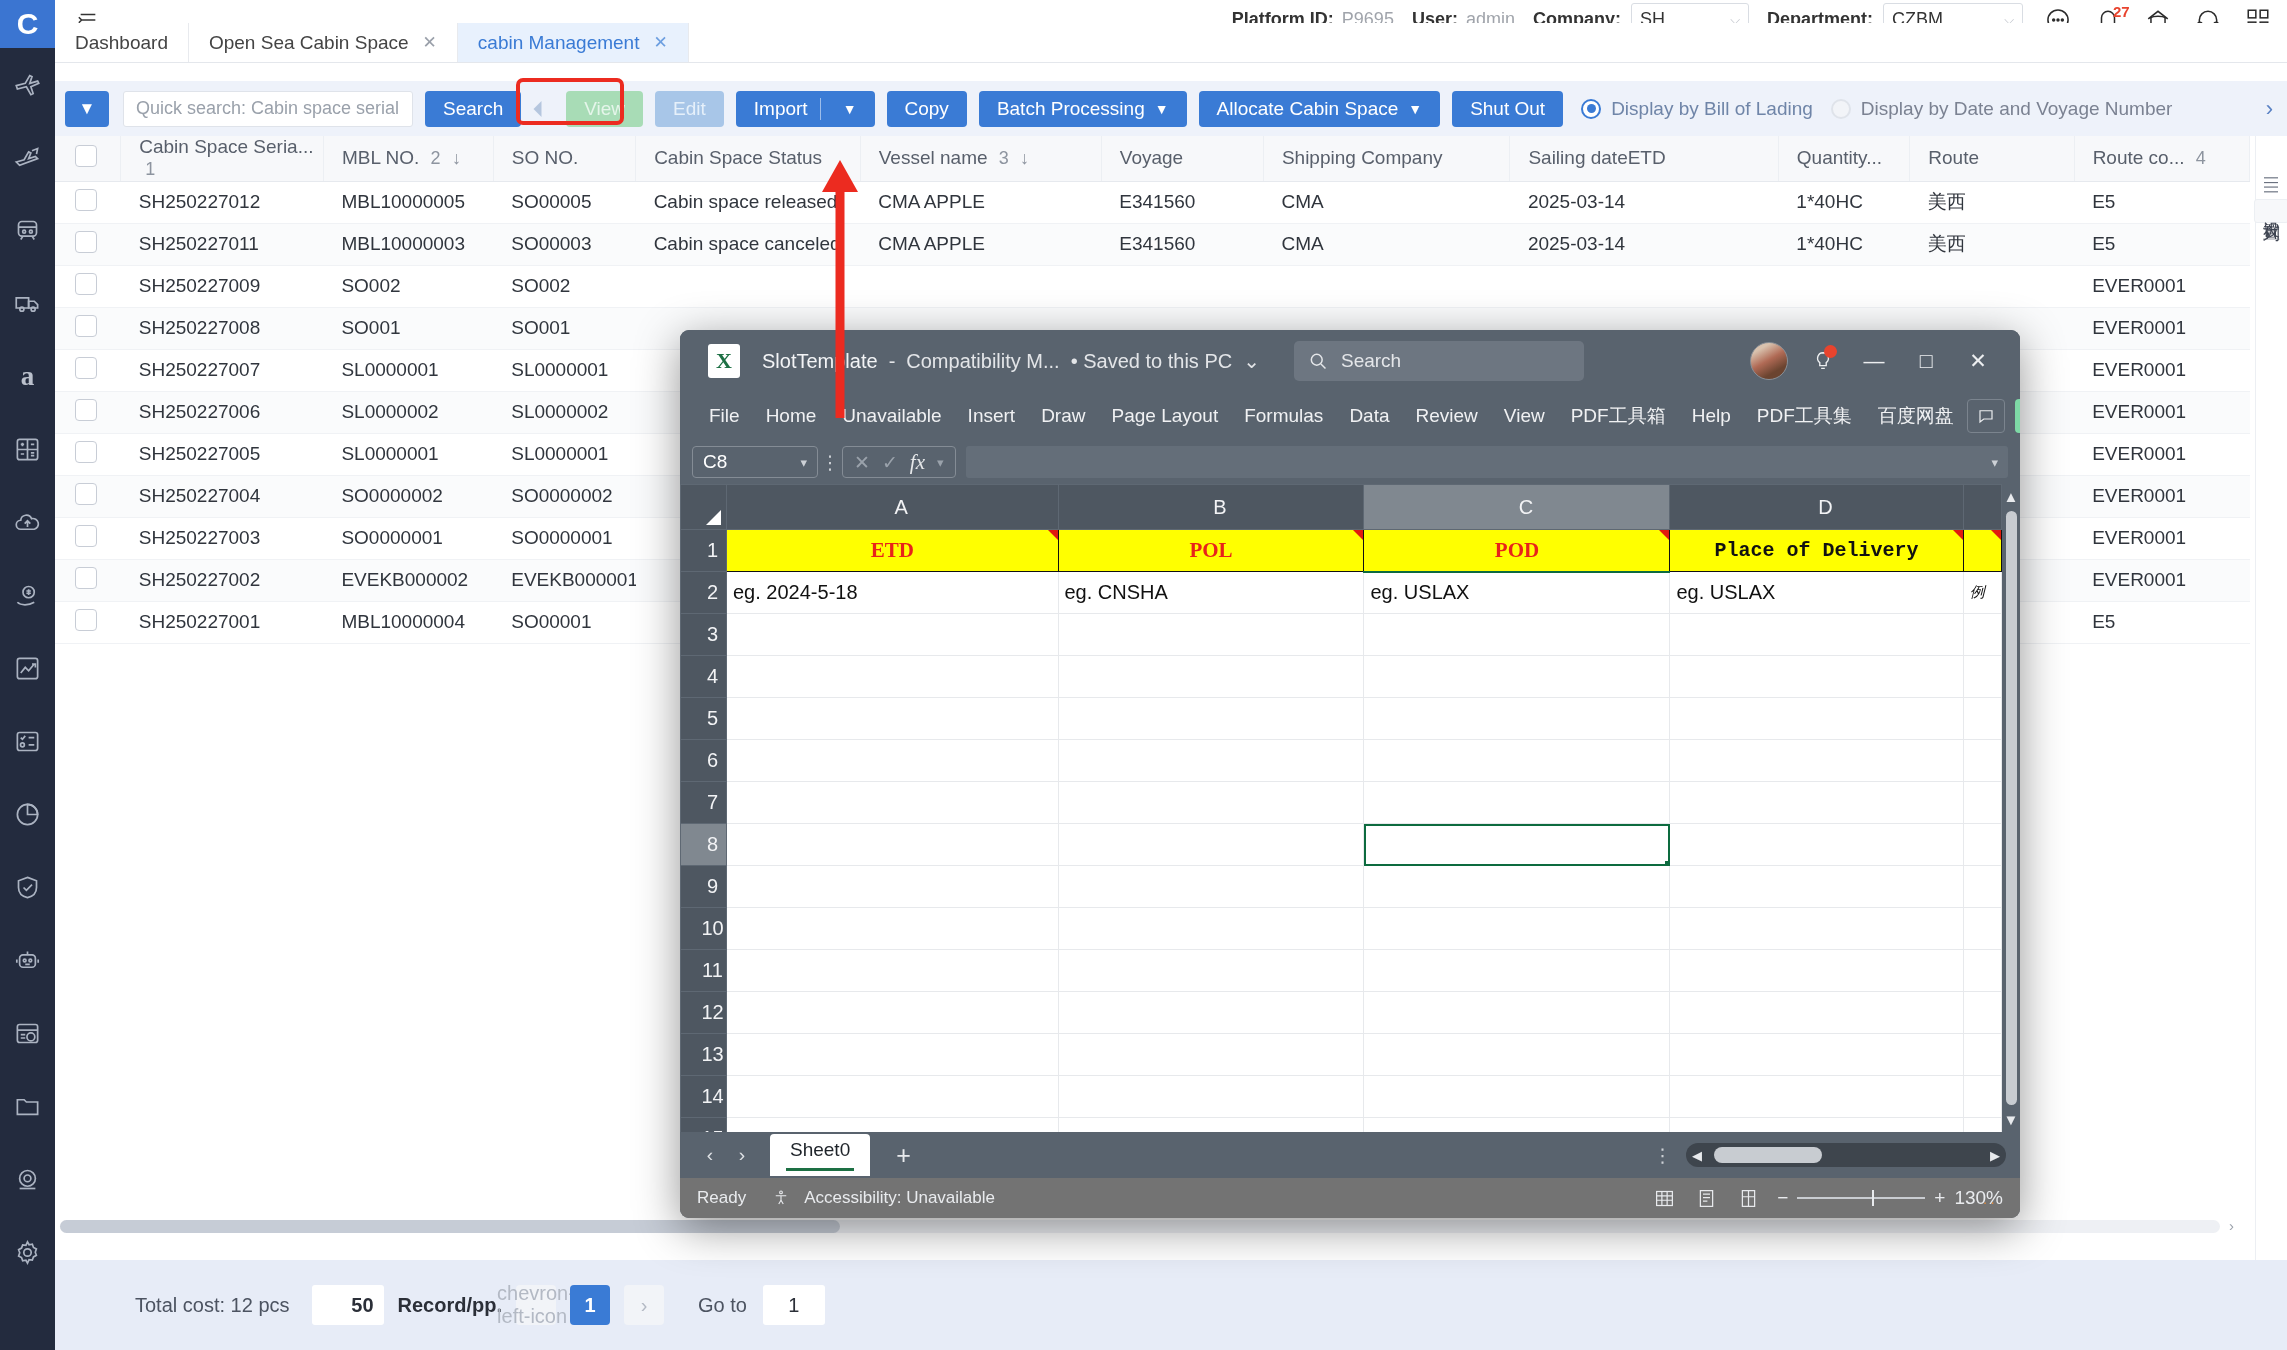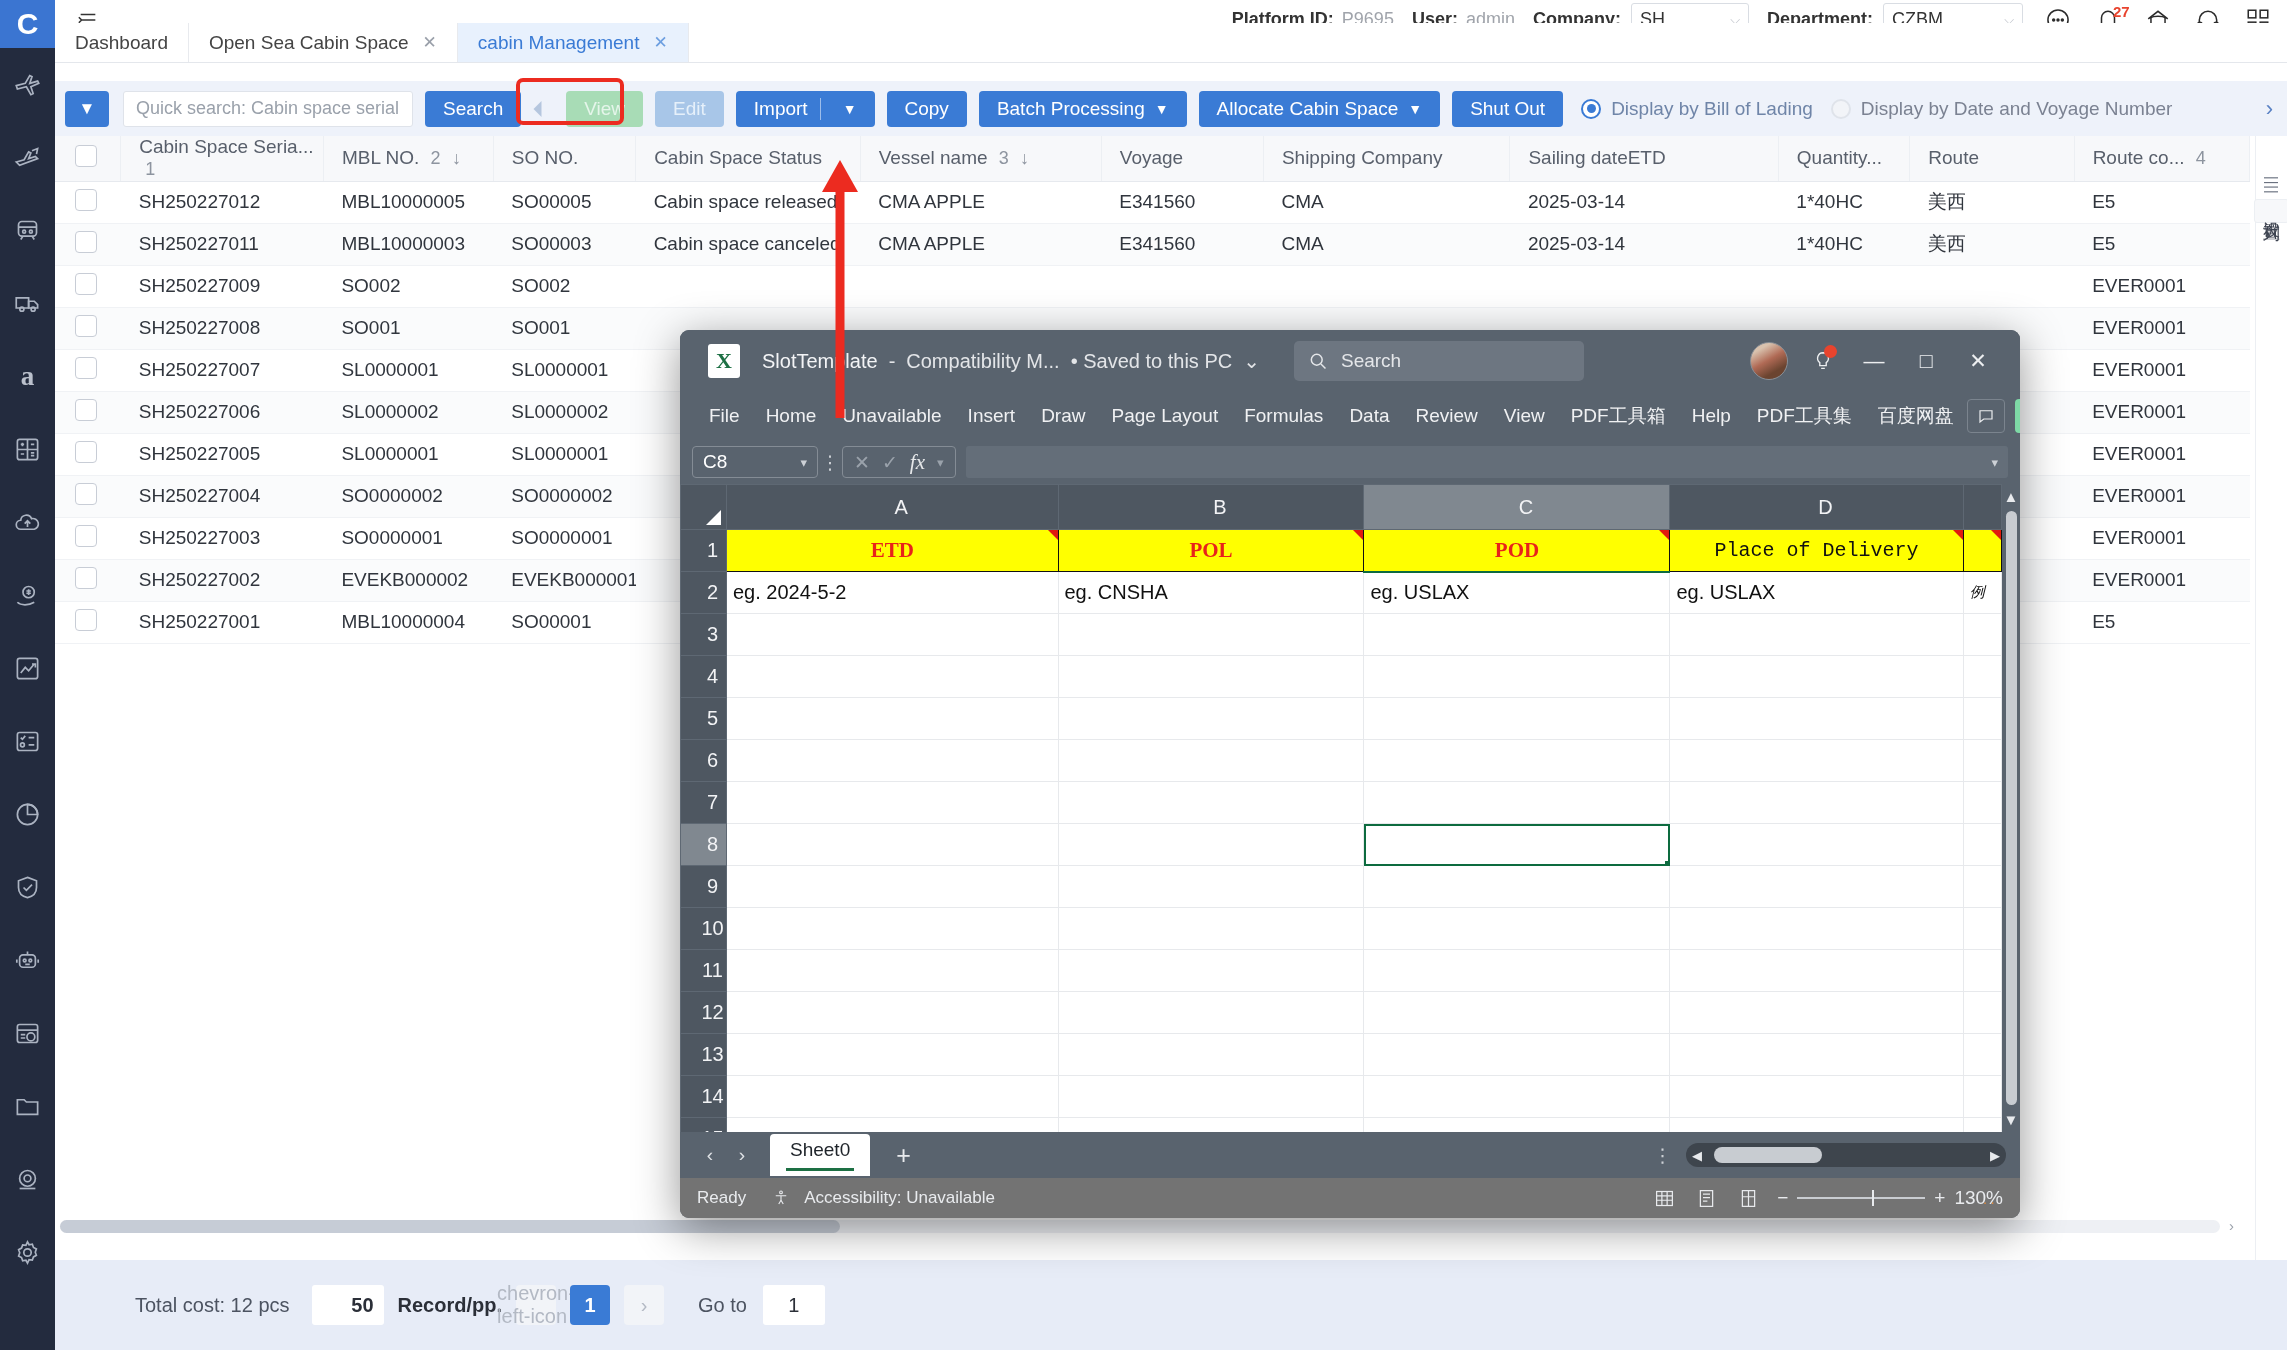--- a/index.html
+++ b/index.html
@@ -279,21 +279,21 @@
     width: 46px; background: #4e5761; color: #f2f3f5; font-size: 20px;
     text-align: center; border: 1px solid #5e6873;
   }
   table.sheet td.rowhdr.sel { background: #808890; }
   table.sheet td.cell { border: 1px solid #e7e9ec; background: #fff; height: 33px; padding: 0 6px; font-size: 20px; color: #111;}
   table.sheet tr.r1 td.cell {
     background: #ffff00; text-align: center; color: #e8231a;
     font-family: "Liberation Serif", serif; font-weight: bold; font-size: 21px;
     position: relative; border: 1px solid #111;
   }
-  table.sheet tr.r1 td.cell.serifblack { color: #111; font-family: "Liberation Mono", monospace; font-weight: normal; font-size: 20px;}
+  table.sheet tr.r1 td.cell.serifblack { color: #111; font-family: "Liberation Mono", monospace; font-weight: bold; font-size: 20px;}
   td.cell .cmark { position: absolute; right: 0; top: 0; border-top: 10px solid #e01b0f; border-left: 10px solid transparent; }
   td.cellsel { outline: 2px solid #0d6b3f; outline-offset: -2px; position: relative; }
   td.cellsel::after { content:""; position:absolute; right:-3px; bottom:-3px; width:7px;height:7px;background:#0d6b3f;}
   .colC-top { border-bottom: 2px solid #0d6b3f !important; }
 
   #xl-vscroll { width: 18px; background: #59636e; display: flex; flex-direction: column; align-items: center; padding: 4px 0;}
   #xl-vscroll .up, #xl-vscroll .down { color: #e8eaed; font-size: 15px; }
   #xl-vthumb { flex: 1; width: 11px; background: #c8ccd1; border-radius: 6px; margin: 6px 0; }
 
   #xl-sheettabs {
@@ -894,21 +894,21 @@
               <td class="cell" style="width: 26%; margin-top: 48px;">ETD<span class="cmark"></span></td>
               <td class="cell" style="width: 24%;">POL<span class="cmark"></span></td>
               <td class="cell colC-top" style="width: 24%;">POD<span class="cmark"></span></td>
               <td class="cell serifblack" style="width: 23%;">Place of Delivery<span class="cmark"></span></td>
               <td class="cell" style="width: 3%;">
                 <span class="cmark"></span>
               </td>
             </tr>
             <tr>
               <td class="rowhdr">2</td>
-              <td class="cell" style="width: 26%;">eg. 2024-5-2</td>
+              <td class="cell" style="width: 26%;">eg. 2024-5-18</td>
               <td class="cell" style="width: 24%;">eg. CNSHA</td>
               <td class="cell" style="width: 24%;">eg. USLAX</td>
               <td class="cell" style="width: 23%;">eg. USLAX</td>
               <td class="cell" style="width: 3%; font-size: 15px; font-style: italic;">例</td>
             </tr>
             <tr>
               <td class="rowhdr">3</td>
               <td class="cell" style="width: 26%;"></td>
               <td class="cell" style="width: 24%;"></td>
               <td class="cell" style="width: 24%;"></td>

